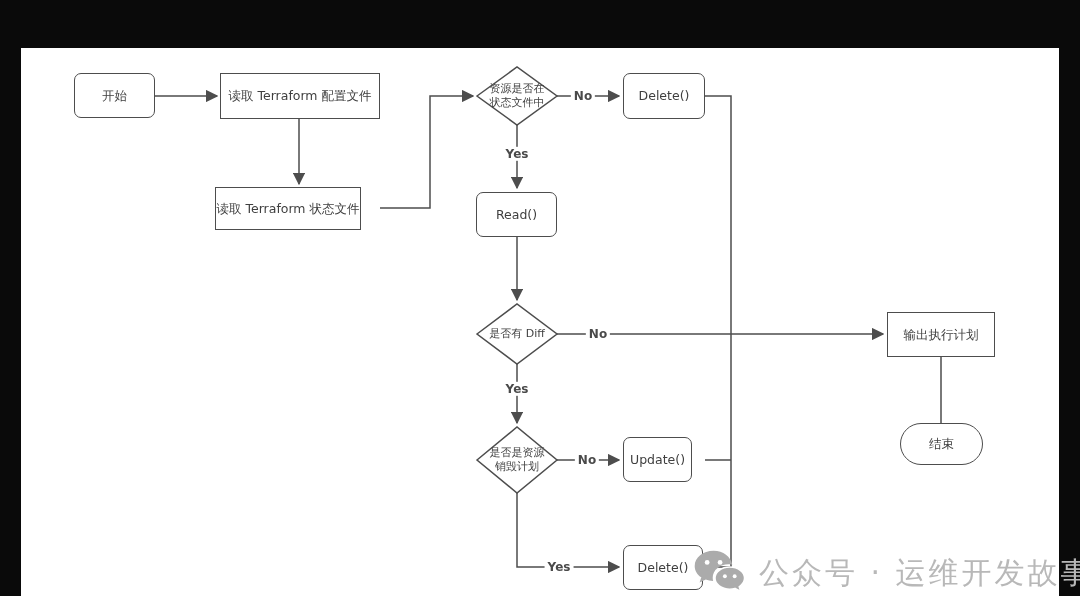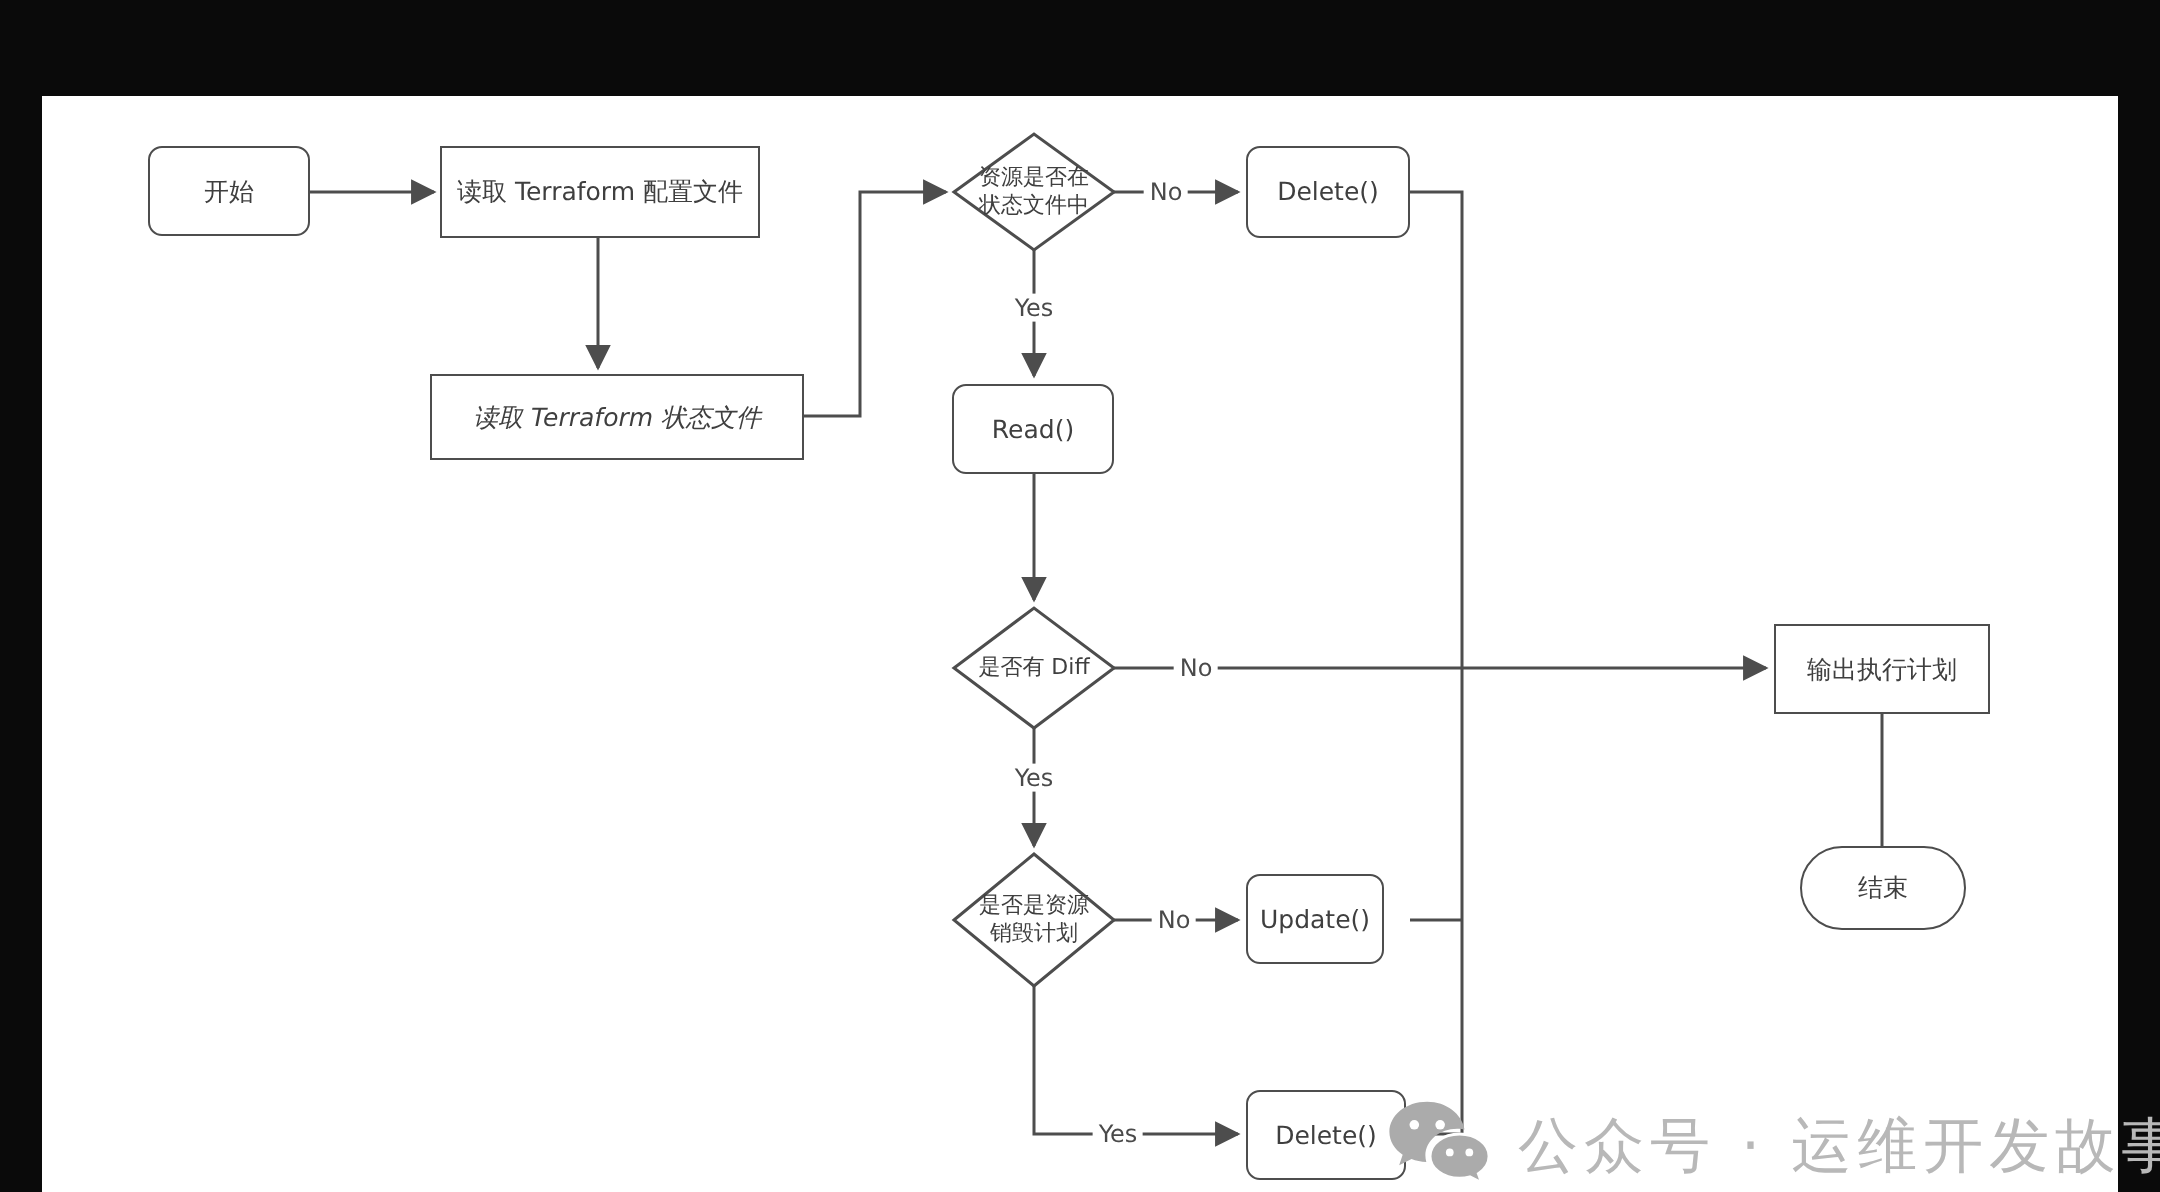--- a/index.html
+++ b/index.html
@@ -58,20 +58,21 @@
 
   .edge-label {
     position: absolute;
     transform: translate(-50%, -50%);
     background: #ffffff;
     color: #4a4a4a;
     font-size: 12px;
     padding: 0 3px;
     line-height: 1.2;
     white-space: nowrap;
+    font-weight: bold;
   }
 
   .watermark {
     position: absolute;
     left: 672px;
     top: 501px;
     display: flex;
     align-items: center;
     gap: 10px;
     pointer-events: none;
@@ -127,21 +128,21 @@
         <polygon points="456,48 496,19 536,48 496,77"></polygon>
         <polygon points="456,286 496,256 536,286 496,316"></polygon>
         <polygon points="456,412 496,379 536,412 496,445"></polygon>
       </g>
     </svg>
 
     <div class="node rounded" style="left:53px; top:25px; width:81px; height:45px;">开始</div>
 
     <div class="node" style="left:199px; top:25px; width:160px; height:46px;">读取 Terraform 配置文件</div>
 
-    <div class="node" style="left:194px; top:139px; width:187px; height:43px;font-style:italic;">读取 Terraform 状态文件</div>
+    <div class="node" style="left:194px; top:139px; width:146px; height:43px;">读取 Terraform 状态文件</div>
 
     <div class="node rounded" style="left:602px; top:25px; width:82px; height:46px;">Delete()</div>
 
     <div class="node rounded" style="left:455px; top:144px; width:81px; height:45px;">Read()</div>
 
     <div class="node" style="left:866px; top:264px; width:108px; height:45px;">输出执行计划</div>
 
     <div class="node rounded" style="left:602px; top:389px; width:69px; height:45px;">Update()</div>
 
     <div class="node rounded" style="left:602px; top:497px; width:80px; height:45px;">Delete()</div>

